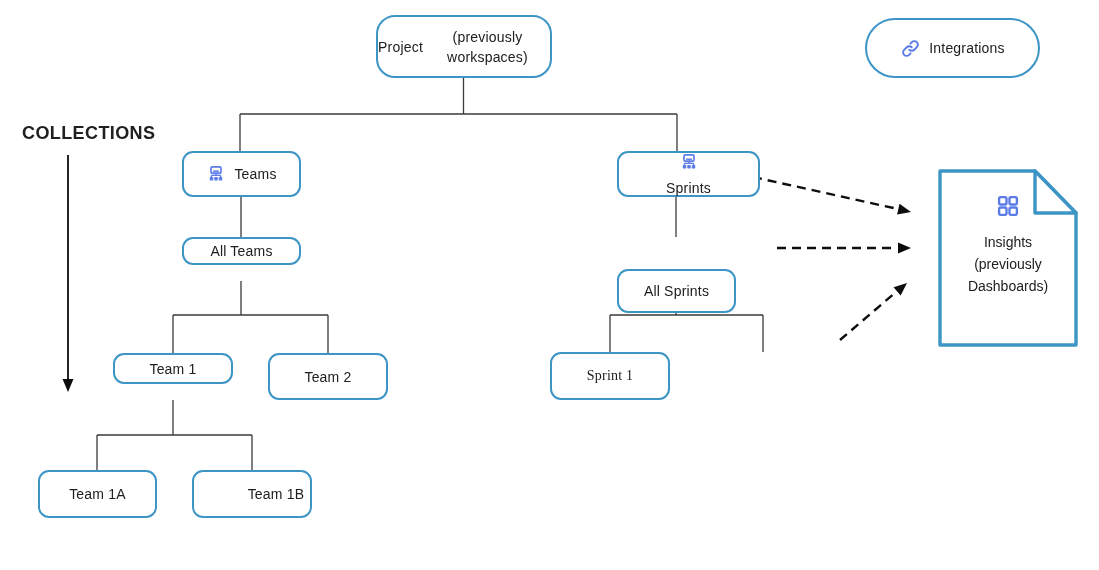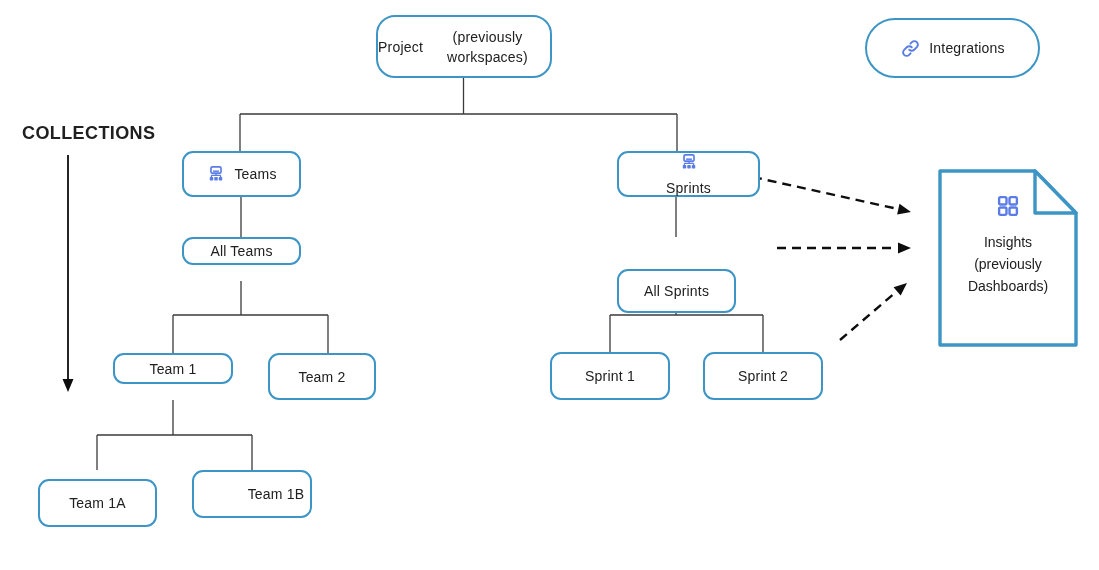--- a/index.html
+++ b/index.html
@@ -187,25 +187,25 @@
   </div>
 
   <div class="node" style="left:182px; top:237px; width:119px; height:28px;">
     <span>All Teams</span>
   </div>
 
   <div class="node" style="left:113px; top:353px; width:120px; height:31px;">
     <span>Team 1</span>
   </div>
 
-  <div class="node" style="left:268px; top:353px; width:108px; height:47px;">
+  <div class="node" style="left:268px; top:353px; width:120px; height:47px;">
     <span>Team 2</span>
   </div>
 
-  <div class="node" style="left:38px; top:470px; width:119px; height:48px;margin-top:9px;">
+  <div class="node" style="left:38px; top:470px; width:119px; height:48px;">
     <span>Team 1A</span>
   </div>
 
   <div class="node" style="left:192px; top:470px; width:120px; height:48px;padding-left:48px;">
     <span>Team 1B</span>
   </div>
 
   <div class="node" style="left:617px; top:151px; width:143px; height:46px;flex-direction:column;">
     <span class="icon">
       <svg width="20" height="20" viewBox="0 0 24 24">
@@ -220,27 +220,24 @@
         <rect x="15.3" y="15.6" width="4.2" height="4.2" rx="0.9" fill="currentColor"></rect>
       </svg>
     </span>
     <span>Sprints</span>
   </div>
 
   <div class="node" style="left:617px; top:237px; width:119px; height:44px;margin-top:32px;">
     <span>All Sprints</span>
   </div>
 
-  <div class="node" style="left:550px; top:352px; width:120px; height:48px;">
+  <div class="node" style="left:550px; top:352px; width:120px; height:48px;font-family:Liberation Serif, serif;">
     <span>Sprint 1</span>
   </div>
 
-  <div class="node" style="left:703px; top:352px; width:120px; height:48px;">
-    <span>Sprint 2</span>
-  </div>
 
   <div class="node pill" style="left:865px; top:18px; width:175px; height:60px;">
     <span class="icon">
       <svg width="21" height="21" viewBox="0 0 24 24">
         <path d="M10.6 13.4a4 4 0 0 0 5.66 0l3-3a4 4 0 0 0-5.66-5.66l-1.7 1.7" fill="none" stroke="currentColor" stroke-width="2.2" stroke-linecap="round"></path>
         <path d="M13.4 10.6a4 4 0 0 0-5.66 0l-3 3a4 4 0 0 0 5.66 5.66l1.7-1.7" fill="none" stroke="currentColor" stroke-width="2.2" stroke-linecap="round"></path>
       </svg>
     </span>
     <span>Integrations</span>
   </div>

